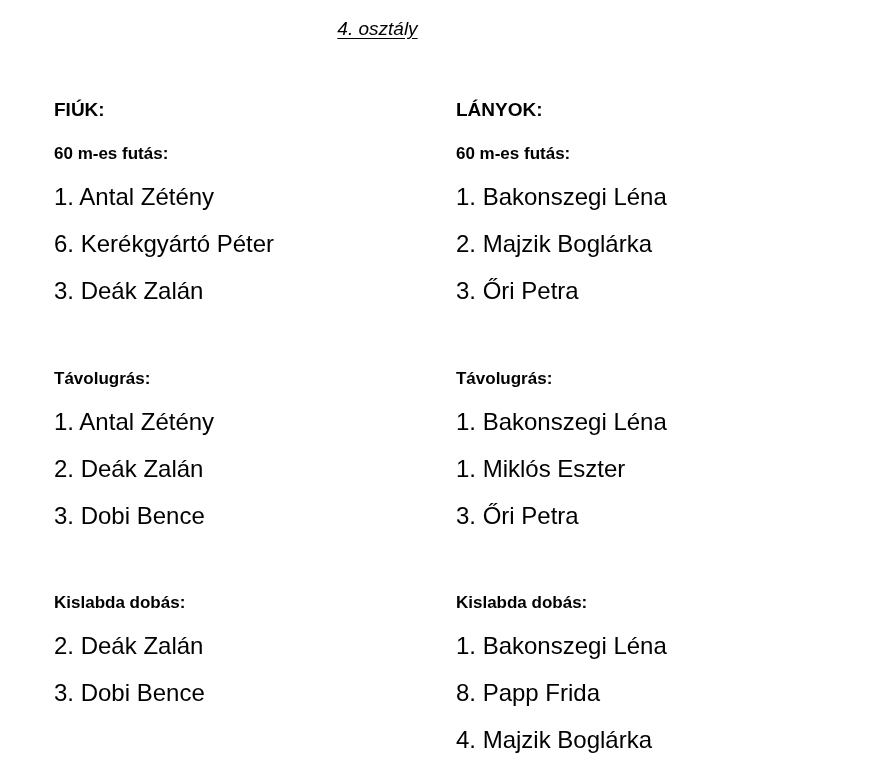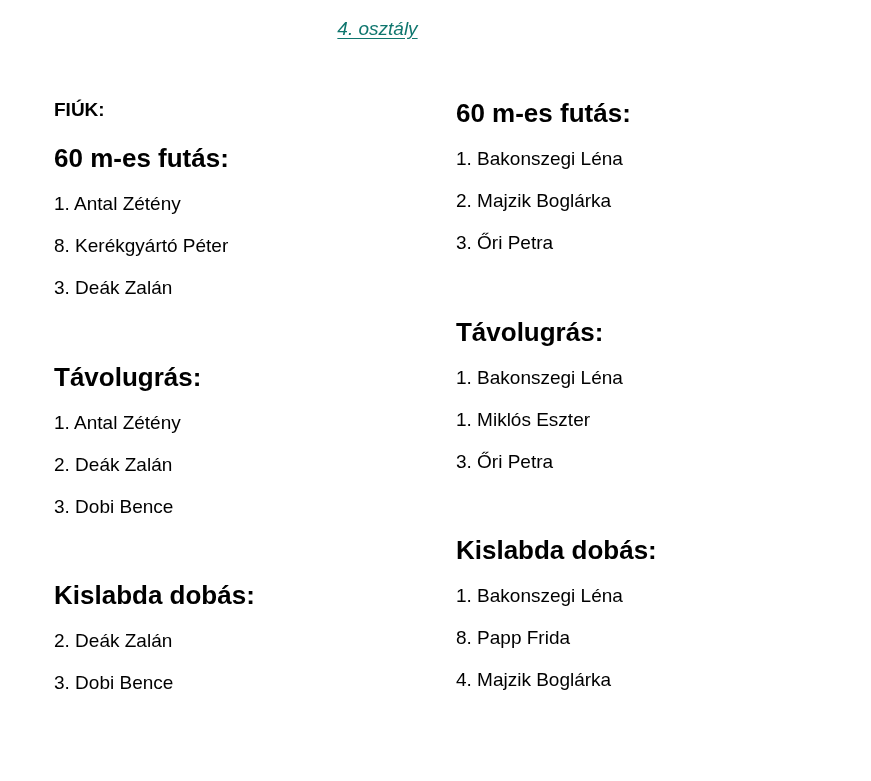--- a/index.html
+++ b/index.html
@@ -25,21 +25,21 @@
     position: absolute;
     top: 18px;
     left: 0;
     width: 755px;
     text-align: center;
     font-size: 19px;
     font-style: italic;
     font-weight: 400;
     text-decoration: underline;
     text-underline-offset: 3px;
-    color: #0f766e;
+    color: #000000;
   }
   .columns {
     position: absolute;
     top: 100px;
     left: 0;
     width: 703px;
     display: flex;
   }
   .col {
     box-sizing: border-box;
@@ -56,28 +56,28 @@
     font-size: 19px;
     font-weight: bold;
     line-height: 1;
     margin: 0 0 26px 0;
     white-space: nowrap;
   }
   .event {
     margin: 0 0 0 0;
   }
   .event-title {
-    font-size: 26px;
+    font-size: 17px;
     font-weight: bold;
     line-height: 1;
     margin: 0 0 23px 0;
     white-space: nowrap;
   }
   .place-line {
-    font-size: 19px;
+    font-size: 24px;
     font-weight: 400;
     line-height: 1;
     margin: 0 0 23px 0;
     white-space: nowrap;
   }
   .event-gap {
     height: 44px;
   }
   .event-gap-2 {
     height: 43px;
@@ -91,21 +91,21 @@
   <div class="doc-title">4. osztály</div>
 
   <div class="columns">
 
     <div class="col col-left">
       <div class="group-heading">FIÚK:</div>
 
       <div class="event">
         <div class="event-title">60 m-es futás:</div>
         <div class="place-line">1. Antal Zétény</div>
-        <div class="place-line">8. Kerékgyártó Péter</div>
+        <div class="place-line">6. Kerékgyártó Péter</div>
         <div class="place-line">3. Deák Zalán</div>
       </div>
 
       <div class="event-gap"></div>
 
       <div class="event">
         <div class="event-title">Távolugrás:</div>
         <div class="place-line">1. Antal Zétény</div>
         <div class="place-line">2. Deák Zalán</div>
         <div class="place-line">3. Dobi Bence</div>
@@ -114,20 +114,21 @@
       <div class="event-gap-2"></div>
 
       <div class="event">
         <div class="event-title">Kislabda dobás:</div>
         <div class="place-line">2. Deák Zalán</div>
         <div class="place-line">3. Dobi Bence</div>
       </div>
     </div>
 
     <div class="col col-right">
+      <div class="group-heading">LÁNYOK:</div>
 
       <div class="event">
         <div class="event-title">60 m-es futás:</div>
         <div class="place-line">1. Bakonszegi Léna</div>
         <div class="place-line">2. Majzik Boglárka</div>
         <div class="place-line">3. Őri Petra</div>
       </div>
 
       <div class="event-gap"></div>
 

